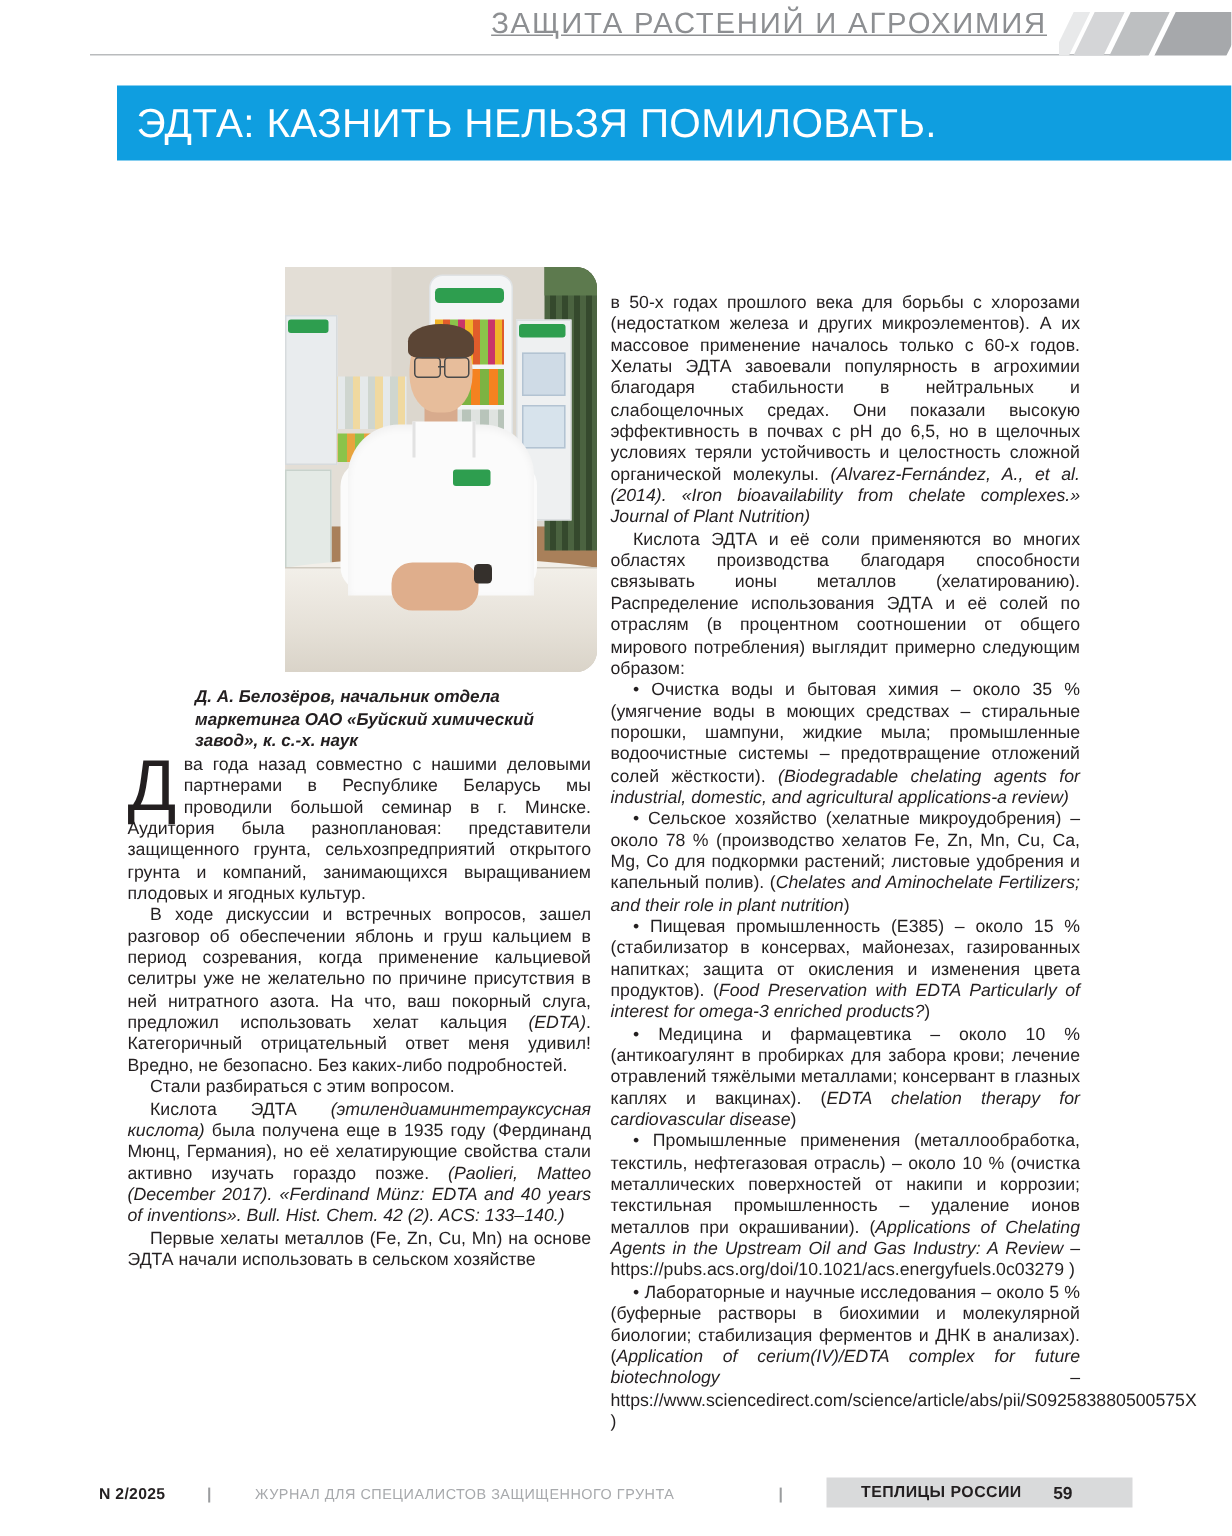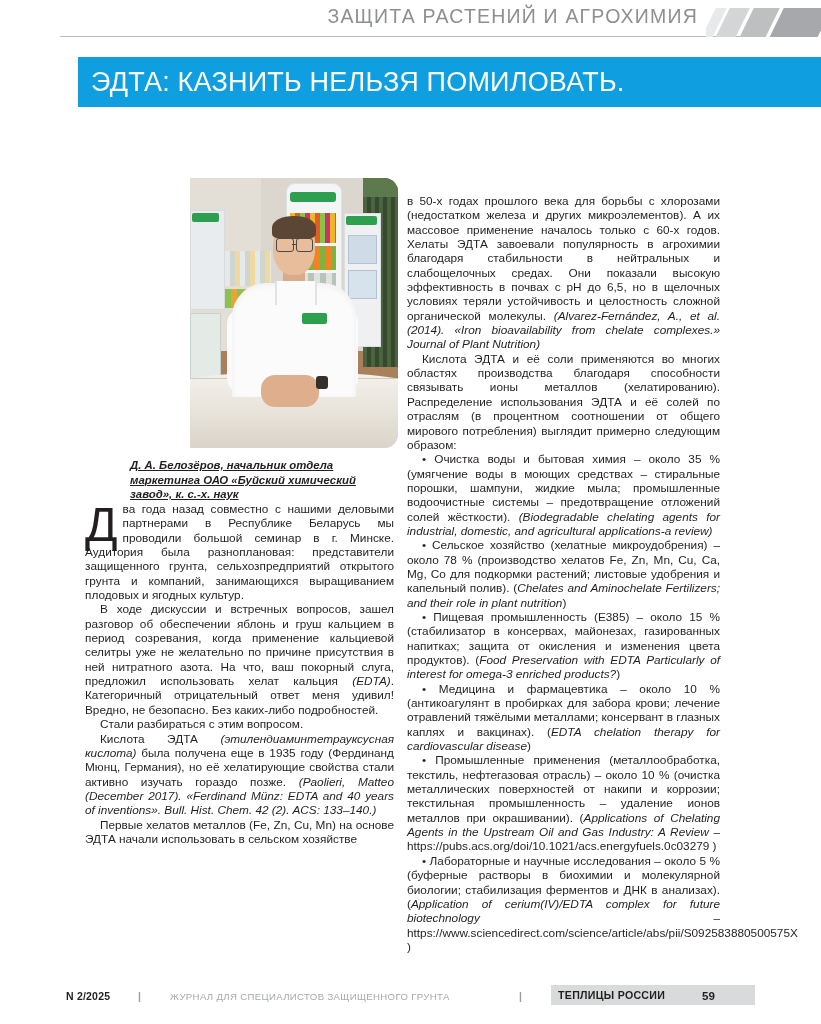--- a/index.html
+++ b/index.html
@@ -25,20 +25,21 @@
   }
   .kicker {
     position: absolute;
     right: 123px;
     top: 5px;
     font-size: 19.5px;
     letter-spacing: 1.2px;
     color: #8d8f92;
     white-space: nowrap;
     font-weight: 400;
+    text-decoration: underline;
   }
   .header-rule {
     position: absolute;
     left: 60px;
     top: 36px;
     width: 700px;
     height: 1px;
     background: #b9bbbd;
   }
   .header-deco {
@@ -151,21 +152,20 @@
   .caption {
     position: absolute;
     left: 130px;
     top: 458px;
     width: 268px;
     font-size: 11.4px;
     line-height: 14.6px;
     font-weight: bold;
     font-style: italic;
     color: #231f20;
-    text-decoration: underline;
   }
 
   
   .col {
     position: absolute;
     font-size: 11.8px;
     line-height: 14.35px;
     text-align: justify;
     color: #231f20;
   }
@@ -225,21 +225,21 @@
     height: 20px;
     background: #d9dadb;
     display: flex;
     align-items: center;
   }
   .footer-brand {
     font-size: 10.6px;
     font-weight: bold;
     color: #231f20;
     letter-spacing: .3px;
-    padding-left: 7px;
+    padding-left: 23px;
   }
   .footer-page {
     position: absolute;
     right: 40px;
     font-size: 11.6px;
     font-weight: bold;
     color: #231f20;
   }
 </style>
 </head>
@@ -297,21 +297,21 @@
   <span class="ph ph-watch"></span>
 </div>
 
 <div class="caption">Д. А. Белозёров, начальник отдела маркетинга ОАО «Буйский химический завод», к. с.-х. наук</div>
 
 <div class="col col-left">
   <p class="noind"><span class="dropcap">Д</span><span>ва года назад совместно с нашими деловыми партнерами в Республике Беларусь мы проводили большой семинар в г. Минске. Аудитория была разноплановая: представители защищенного грунта, сельхозпредприятий открытого грунта и компаний, занимающихся выращиванием плодовых и ягодных культур.</span></p>
   <p><span>В ходе дискуссии и встречных вопросов, зашел разговор об обеспечении яблонь и груш кальцием в период созревания, когда применение кальциевой селитры уже не желательно по причине присутствия в ней нитратного азота. На что, ваш покорный слуга, предложил использовать хелат кальция </span><span class="it">(EDTA)</span><span>. Категоричный отрицательный ответ меня удивил! Вредно, не безопасно. Без каких-либо подробностей.</span></p>
   <p>Стали разбираться с этим вопросом.</p>
   <p><span>Кислота ЭДТА </span><span class="it">(этилендиаминтетрауксусная кислота)</span><span> была получена еще в 1935 году (Фердинанд Мюнц, Германия), но её хелатирующие свойства стали активно изучать гораздо позже. </span><span class="it">(Paolieri, Matteo (December 2017). «Ferdinand Münz: EDTA and 40 years of inventions». Bull. Hist. Chem. 42 (2). ACS: 133–140.)</span></p>
-  <p>Первые хелатов металлов (Fe, Zn, Cu, Mn) на основе ЭДТА начали использовать в сельском хозяйстве</p>
+  <p>Первые хелаты металлов (Fe, Zn, Cu, Mn) на основе ЭДТА начали использовать в сельском хозяйстве</p>
 </div>
 
 <div class="col col-right">
   <p class="noind"><span>в 50-х годах прошлого века для борьбы с хлорозами (недостатком железа и других микроэлементов). А их массовое применение началось только с 60-х годов. Хелаты ЭДТА завоевали популярность в агрохимии благодаря стабильности в нейтральных и слабощелочных средах. Они показали высокую эффективность в почвах с рН до 6,5, но в щелочных условиях теряли устойчивость и целостность сложной органической молекулы. </span><span class="it">(Alvarez-Fernández, A., et al. (2014). «Iron bioavailability from chelate complexes.» Journal of Plant Nutrition)</span></p>
   <p>Кислота ЭДТА и её соли применяются во многих областях производства благодаря способности связывать ионы металлов (хелатированию). Распределение использования ЭДТА и её солей по отраслям (в процентном соотношении от общего мирового потребления) выглядит примерно следующим образом:</p>
 
   <p class="bullet"><span>• Очистка воды и бытовая химия – около 35 % (умягчение воды в моющих средствах – стиральные порошки, шампуни, жидкие мыла; промышленные водоочистные системы – предотвращение отложений солей жёсткости). </span><span class="it">(Biodegradable chelating agents for industrial, domestic, and agricultural applications-a review)</span><span></span></p>
   <p class="bullet"><span>• Сельское хозяйство (хелатные микроудобрения) – около 78 % (производство хелатов Fe, Zn, Mn, Cu, Ca, Mg, Co для подкормки растений; листовые удобрения и капельный полив). (</span><span class="it">Chelates and Aminochelate Fertilizers; and their role in plant nutrition</span><span>)</span></p>
   <p class="bullet"><span>• Пищевая промышленность (Е385) – около 15 % (стабилизатор в консервах, майонезах, газированных напитках; защита от окисления и изменения цвета продуктов). (</span><span class="it">Food Preservation with EDTA Particularly of interest for omega-3 enriched products?</span><span>)</span></p>
   <p class="bullet"><span>• Медицина и фармацевтика – около 10 % (антикоагулянт в пробирках для забора крови; лечение отравлений тяжёлыми металлами; консервант в глазных каплях и вакцинах). (</span><span class="it">EDTA chelation therapy for cardiovascular disease</span><span>)</span></p>

